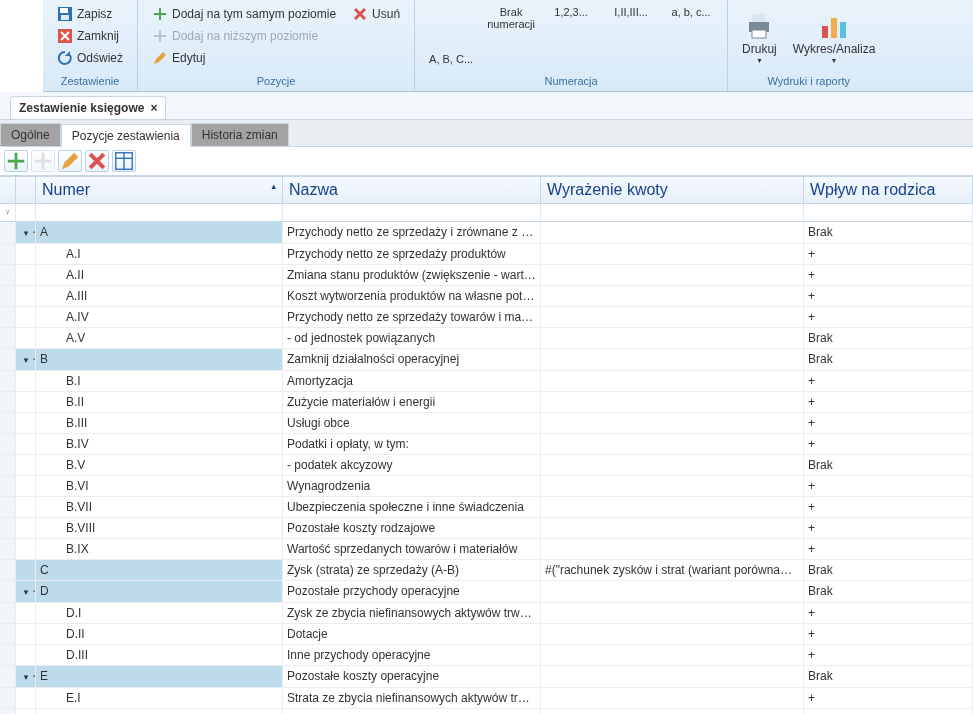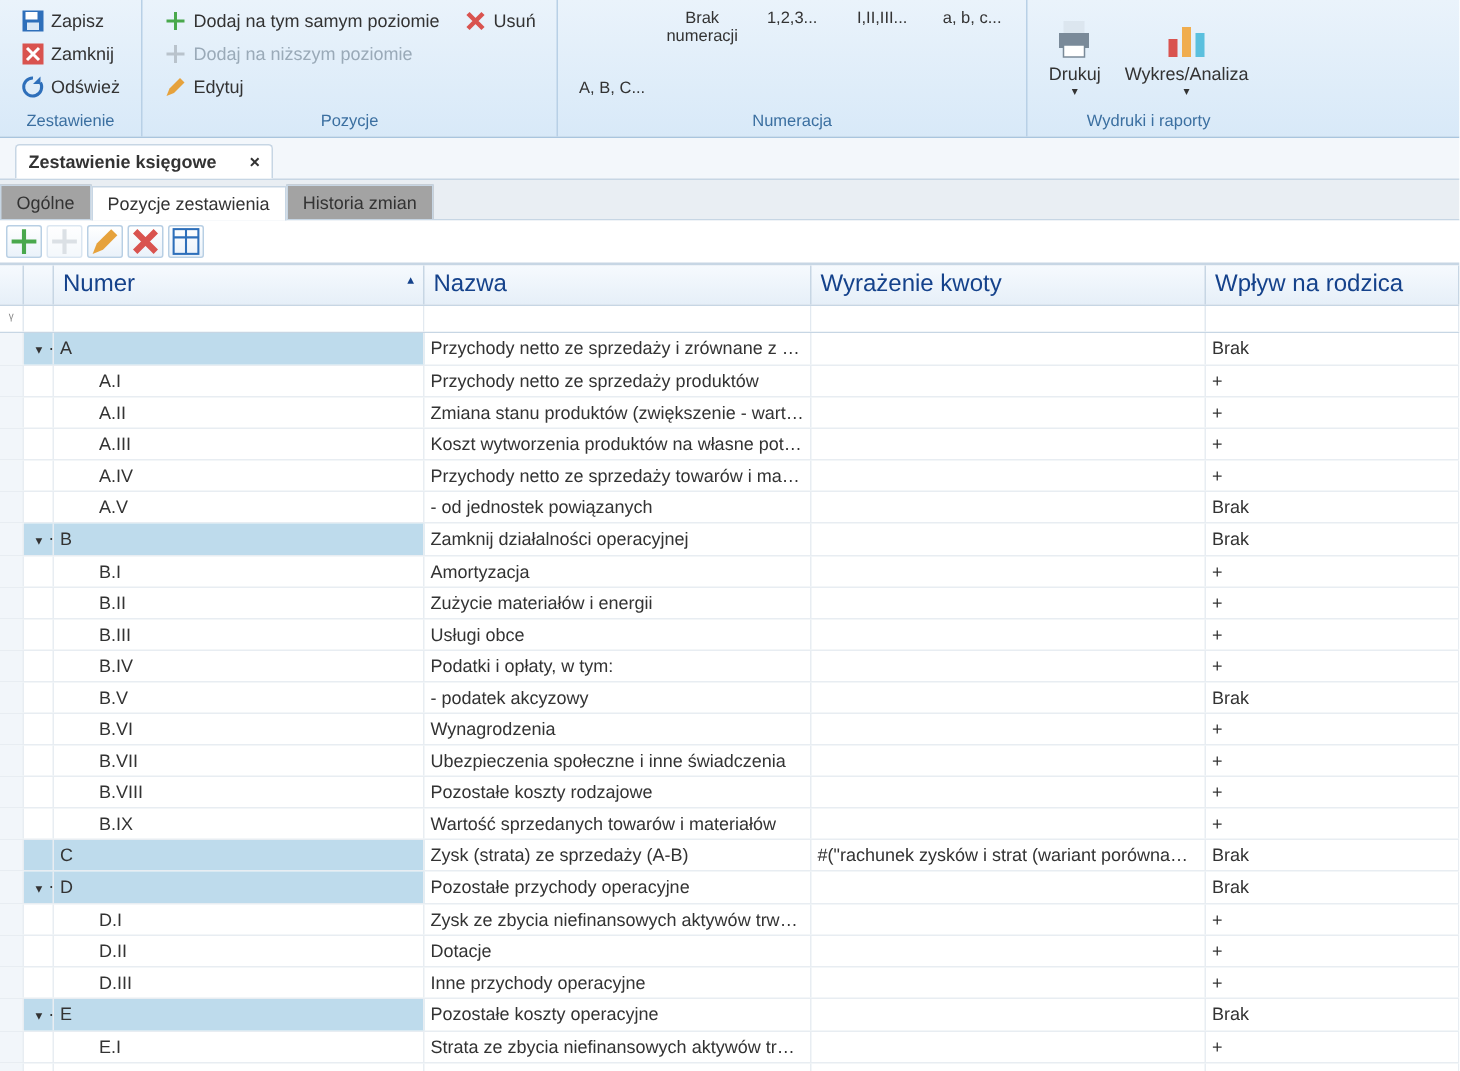--- a/index.html
+++ b/index.html
@@ -1,33 +1,33 @@
 <!DOCTYPE html>
 <html><head>
 <meta charset="utf-8">
 <style>
 * { box-sizing: border-box; margin: 0; padding: 0; }
 body { font-family: "Segoe UI", Tahoma, sans-serif; font-size: 12px; color: #333; background: #fff; width: 973px; height: 714px; overflow: hidden; }
 
 
-.ribbon { display: flex; background: linear-gradient(#eaf3fb, #d8e9f8); border-bottom: 1px solid #a9c5de; height: 92px; }
+.ribbon { display: flex; background: linear-gradient(#eaf3fb, #d8e9f8); border-bottom: 1px solid #a9c5de; height: 92px; margin-left: 43px; }
 .ribbon-group { border-right: 1px solid #b8d0e6; padding: 2px 6px 0 6px; display: flex; flex-direction: column; }
 .ribbon-group-body { flex: 1; display: flex; }
 .ribbon-group-label { text-align: center; font-size: 11px; color: #3b6fa0; padding: 2px 0 4px 0; }
 .rb-col { display: flex; flex-direction: column; gap: 2px; padding: 2px 4px; }
 .rb-btn { display: flex; align-items: center; gap: 4px; padding: 2px 4px; cursor: pointer; border-radius: 2px; white-space: nowrap; }
 .rb-btn.disabled { color: #9aaab8; cursor: default; }
 .rb-btn .icon { width: 16px; height: 16px; flex-shrink: 0; }
 .rb-large { display: flex; flex-direction: column; align-items: center; padding: 4px 8px; cursor: pointer; border-radius: 2px; text-align: center; justify-content: center; }
 .rb-large .icon { width: 32px; height: 32px; }
 .rb-mid { display: flex; flex-direction: column; align-items: center; padding: 4px 6px; font-size: 11px; text-align: center; justify-content: flex-start; cursor: pointer; width: 60px; }
 
 
 .doc-tabs { background: #f3f7fb; border-bottom: 1px solid #c7d6e4; padding: 4px 4px 0 10px; }
-.doc-tab { display: inline-flex; align-items: center; background: #fff; border: 1px solid #c7d6e4; border-bottom: none; padding: 4px 8px; font-weight: bold; border-radius: 3px 3px 0 0; gap: 16px; }
+.doc-tab { display: inline-flex; align-items: center; background: #fff; border: 1px solid #c7d6e4; border-bottom: none; padding: 4px 8px; font-weight: bold; border-radius: 3px 3px 0 0; }
 .doc-tab .close { margin-left: 6px; font-weight: bold; cursor: pointer; }
 
 
 .page-tabs { background: #e9eef3; border-bottom: 1px solid #c7d6e4; display: flex; }
 .page-tab { padding: 4px 10px; border: 1px solid #c7d6e4; border-bottom: none; background: #a3a3a3; cursor: pointer; margin-top: 3px; }
 .page-tab.active { background: #fff; font-weight: 400; position: relative; top: 1px; }
 
 
 .toolbar { background: #fff; border-bottom: 1px solid #c7d6e4; padding: 3px 4px; display: flex; gap: 3px; }
 .tb-btn { width: 24px; height: 22px; border: 1px solid #b8cfe4; border-radius: 2px; background: linear-gradient(#fff,#eaf2fa); display: flex; align-items: center; justify-content: center; cursor: pointer; }

